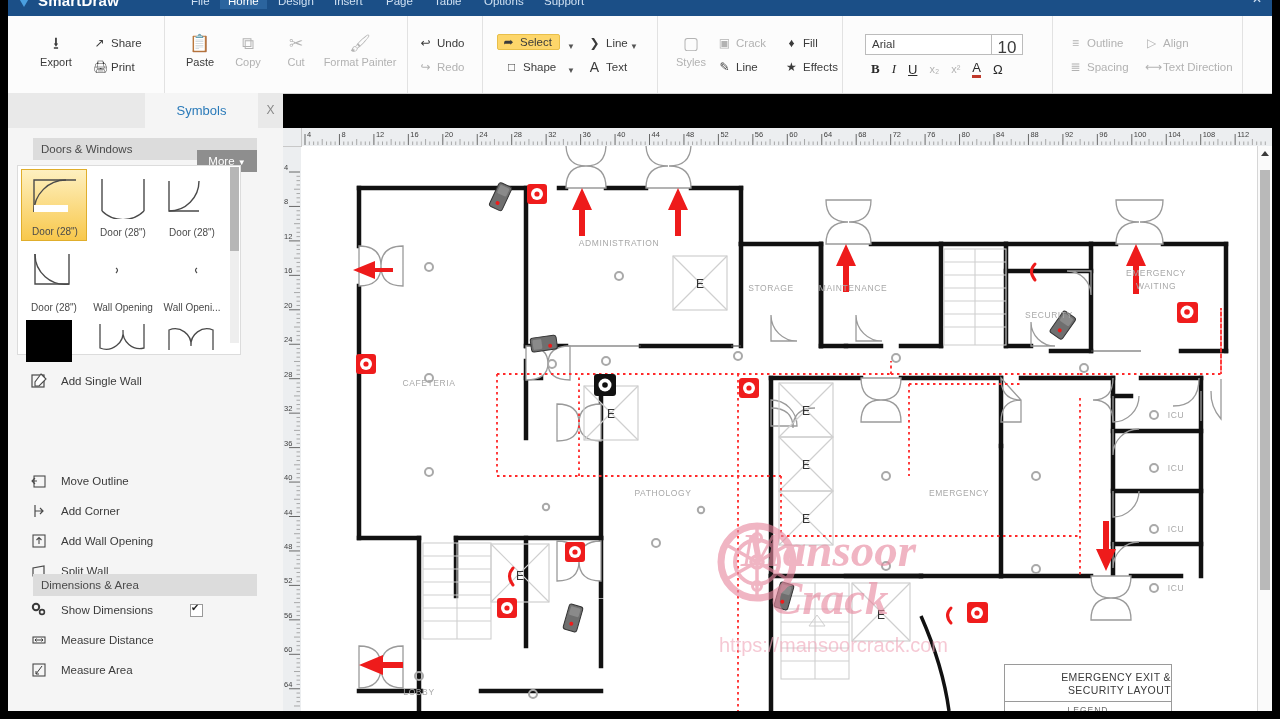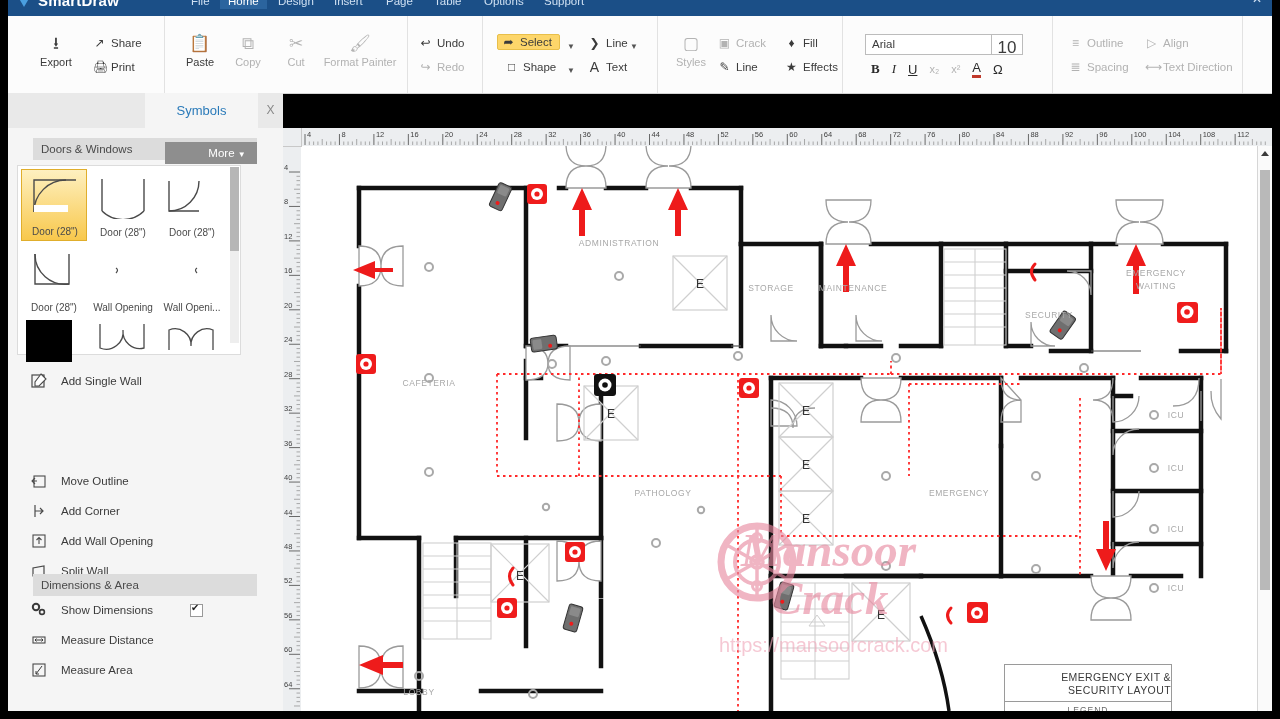--- a/index.html
+++ b/index.html
@@ -38,21 +38,21 @@
   
   .paneltabs{position:absolute;left:8px;top:93px;width:275px;height:35px;background:#e9e9e9;border-bottom:1px solid #ccc;}
   .ptab{position:absolute;top:0;height:35px;line-height:35px;font-size:13px;text-align:center;box-sizing:border-box;}
   .ptab.a{left:0;width:137px;color:#4a4a4a;background:#e9e9e9;}
   .ptab.b{left:137px;width:113px;color:#2a7ab9;background:#f5f5f5;border-bottom:1px solid #f5f5f5;}
   .ptab.x{left:250px;width:25px;color:#888;font-size:12px;}
 
   
   .lpanel{position:absolute;left:8px;top:128px;width:275px;height:583px;background:#f5f5f5;border-right:1px solid #ccc;overflow:hidden;}
   .sechead{position:absolute;left:9px;width:224px;height:22px;background:#dcdcdc;font-size:11.5px;color:#4a4a4a;line-height:22px;padding-left:8px;box-sizing:border-box;margin-left:16px;}
-  .morebtn{position:absolute;right:0;top:4px;width:60px;height:22px;background:#8e8e8e;color:#fff;font-size:11.5px;line-height:22px;text-align:center;padding-left:32px;}
+  .morebtn{position:absolute;right:0;top:12px;width:60px;height:22px;background:#8e8e8e;color:#fff;font-size:11.5px;line-height:22px;text-align:center;}
   .symgrid{position:absolute;left:9px;width:224px;background:#fff;border:1px solid #dcdcdc;box-sizing:border-box;}
   .symcell{position:absolute;width:66px;height:72px;box-sizing:border-box;}
   .symcell.sel{background:linear-gradient(#fef0c0,#f8c84c);border:1px solid #e0ae2c;}
   .symcell .art{position:absolute;left:0;top:2px;width:66px;height:48px;}
   .symcell .lbl{position:absolute;left:0;bottom:3px;width:66px;text-align:center;font-size:10px;color:#4a4a4a;}
   .symscroll{position:absolute;right:1px;top:1px;width:9px;height:176px;background:#eee;}
   .symscroll i{position:absolute;left:0;top:0;width:9px;height:84px;background:#b6b6b6;display:block;}
 
   .lrow{position:absolute;left:22px;display:flex;align-items:center;gap:13px;font-size:11.5px;color:#3b3b3b;}
   .lrow .li{width:18px;height:18px;display:flex;align-items:center;justify-content:center;color:#4a4a4a;}

